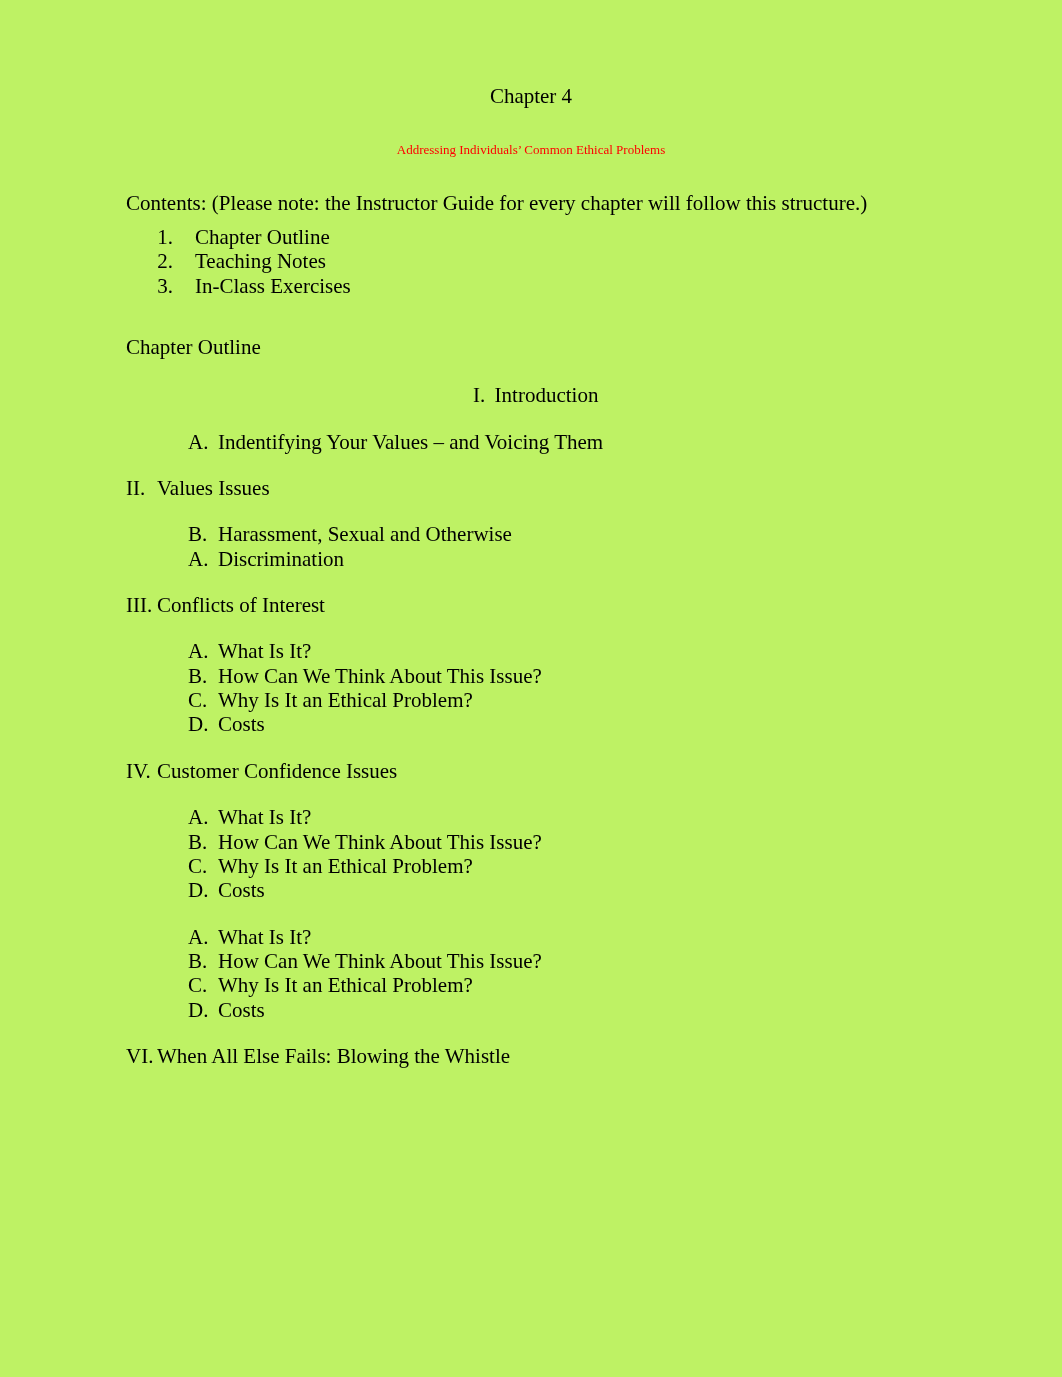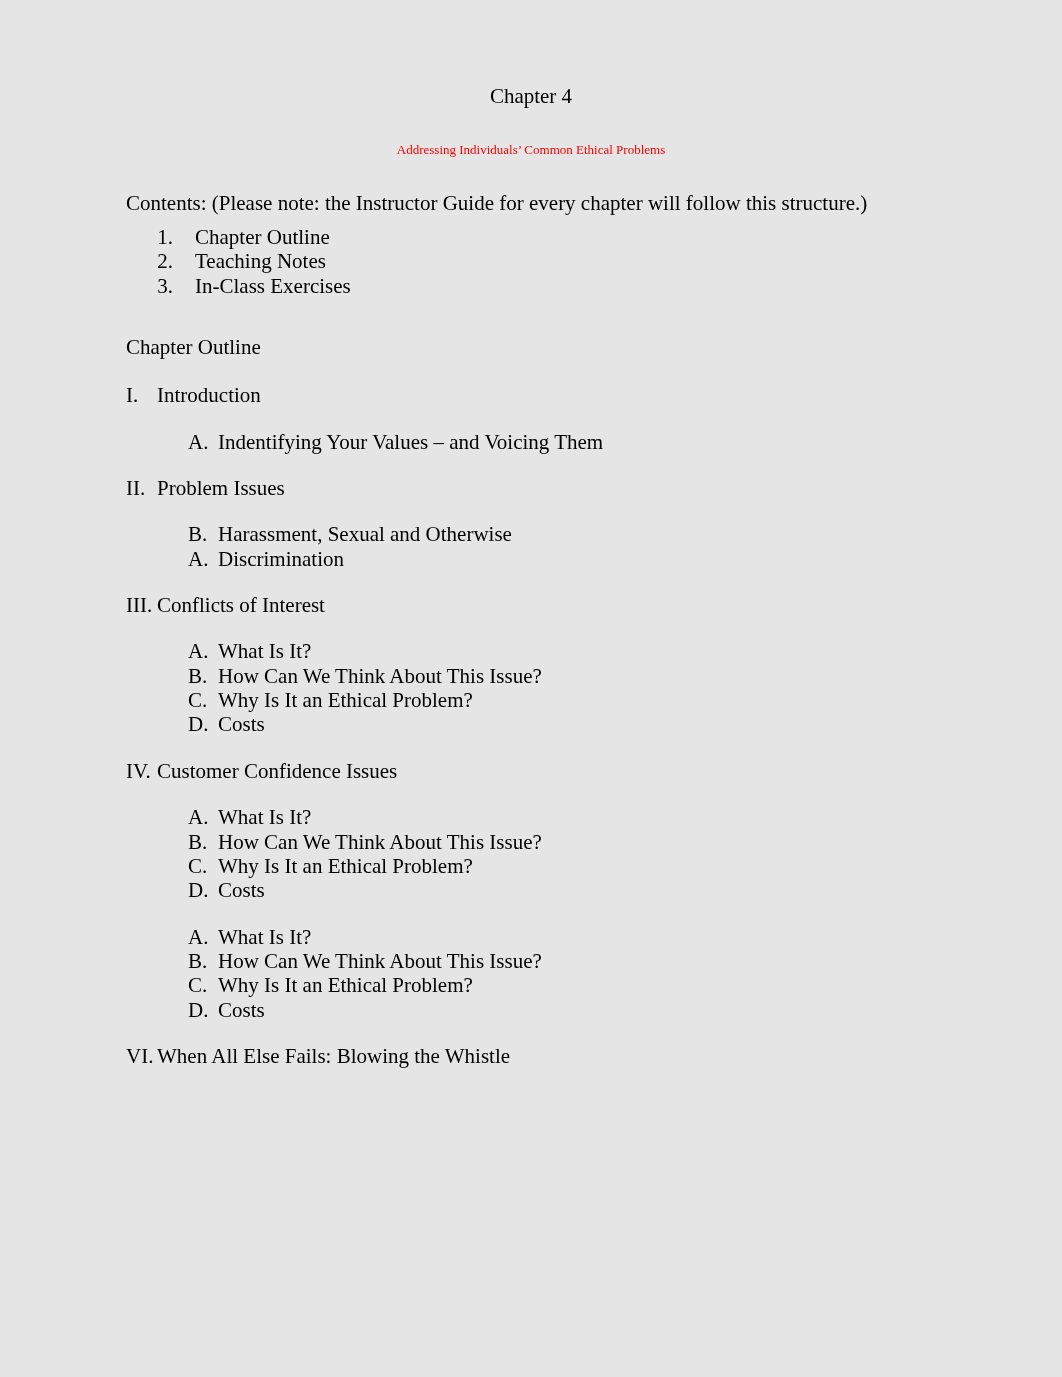--- a/index.html
+++ b/index.html
@@ -4,21 +4,21 @@
 <style>
   html, body {
     margin: 0;
     padding: 0;
     background: #ffffff;
   }
   .page {
     position: relative;
     width: 1062px;
     height: 1377px;
-    background: #e5e5e5;
+    background: #bef264;
     font-family: "Liberation Serif", "DejaVu Serif", serif;
     color: #000000;
     font-size: 21px;
     line-height: 1.16;
     overflow: hidden;
     box-sizing: border-box;
   }
   .doc-body {
     position: absolute;
     left: 126px;
@@ -71,20 +71,21 @@
   }
   .outline-group {
     margin-bottom: 0;
   }
   .roman-row {
     white-space: nowrap;
     margin-top: 22px;
   }
   .roman-row.first {
     margin-top: 0;
+    text-align: center;
   }
   .roman-row .rn {
     display: inline-block;
     width: 31px;
   }
   .roman-row .rtxt {
     display: inline-block;
   }
   .sub-list {
     list-style: none;
@@ -126,21 +127,21 @@
     <div class="section-label">Chapter Outline</div>
 
     <div class="outline" id="outline-root">
         <div class="outline-group">
           <div class="roman-row first"><span class="rn">I.</span><span class="rtxt">Introduction</span></div>
           <ul class="sub-list">
             <li><span class="lt">A.</span><span class="stxt">Indentifying Your Values – and Voicing Them</span></li>
           </ul>
         </div>
         <div class="outline-group">
-          <div class="roman-row"><span class="rn">II.</span><span class="rtxt">Problem Issues</span></div>
+          <div class="roman-row"><span class="rn">II.</span><span class="rtxt">Values Issues</span></div>
           <ul class="sub-list">
             <li><span class="lt">B.</span><span class="stxt">Harassment, Sexual and Otherwise</span></li>
             <li><span class="lt">A.</span><span class="stxt">Discrimination</span></li>
           </ul>
         </div>
         <div class="outline-group">
           <div class="roman-row"><span class="rn">III.</span><span class="rtxt">Conflicts of Interest</span></div>
           <ul class="sub-list">
             <li><span class="lt">A.</span><span class="stxt">What Is It?</span></li>
             <li><span class="lt">B.</span><span class="stxt">How Can We Think About This Issue?</span></li>

